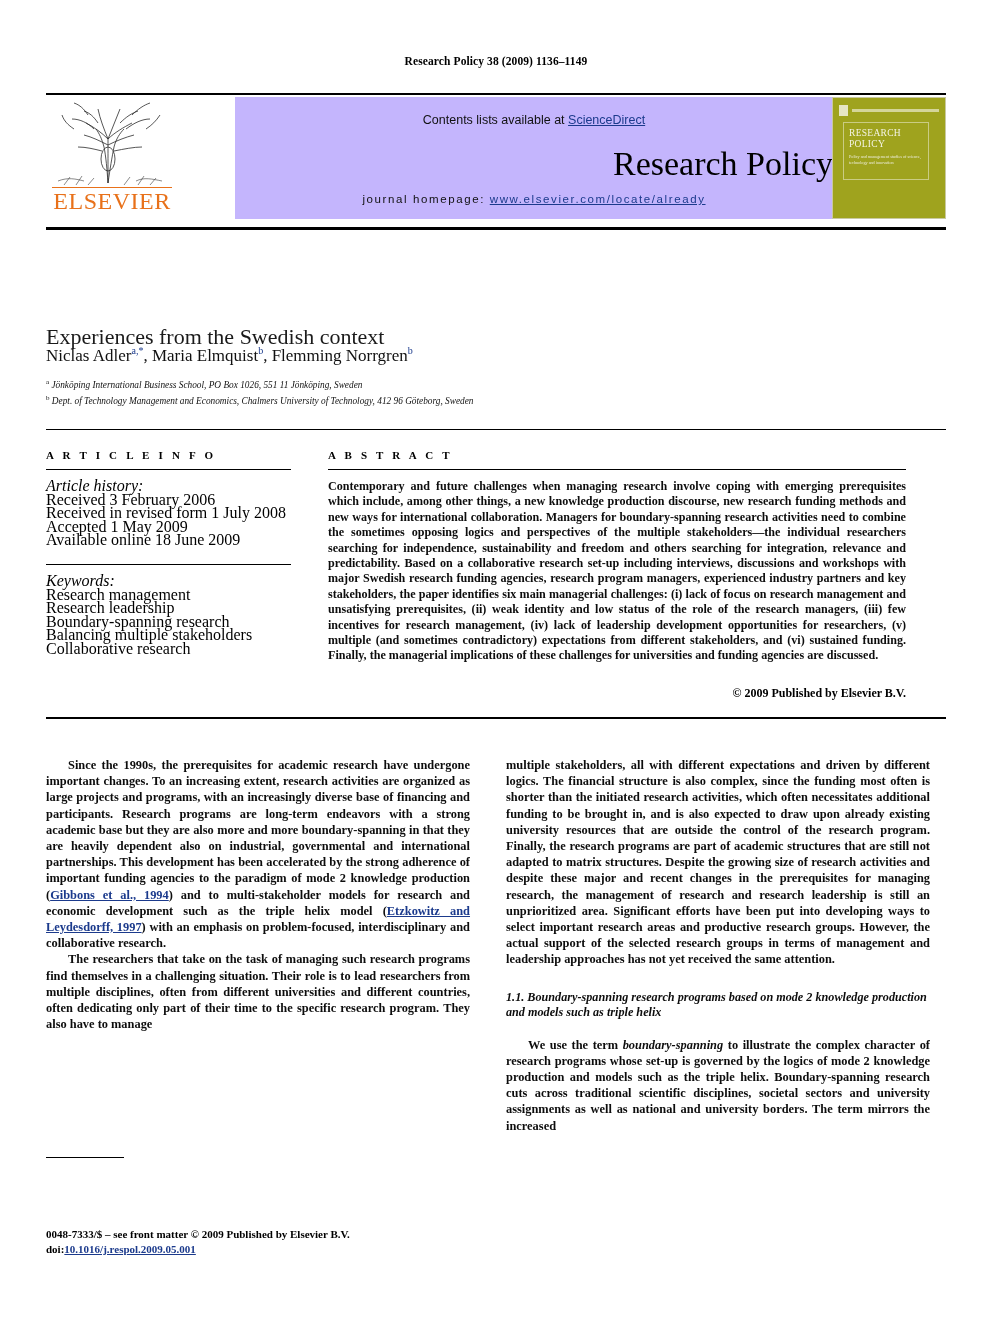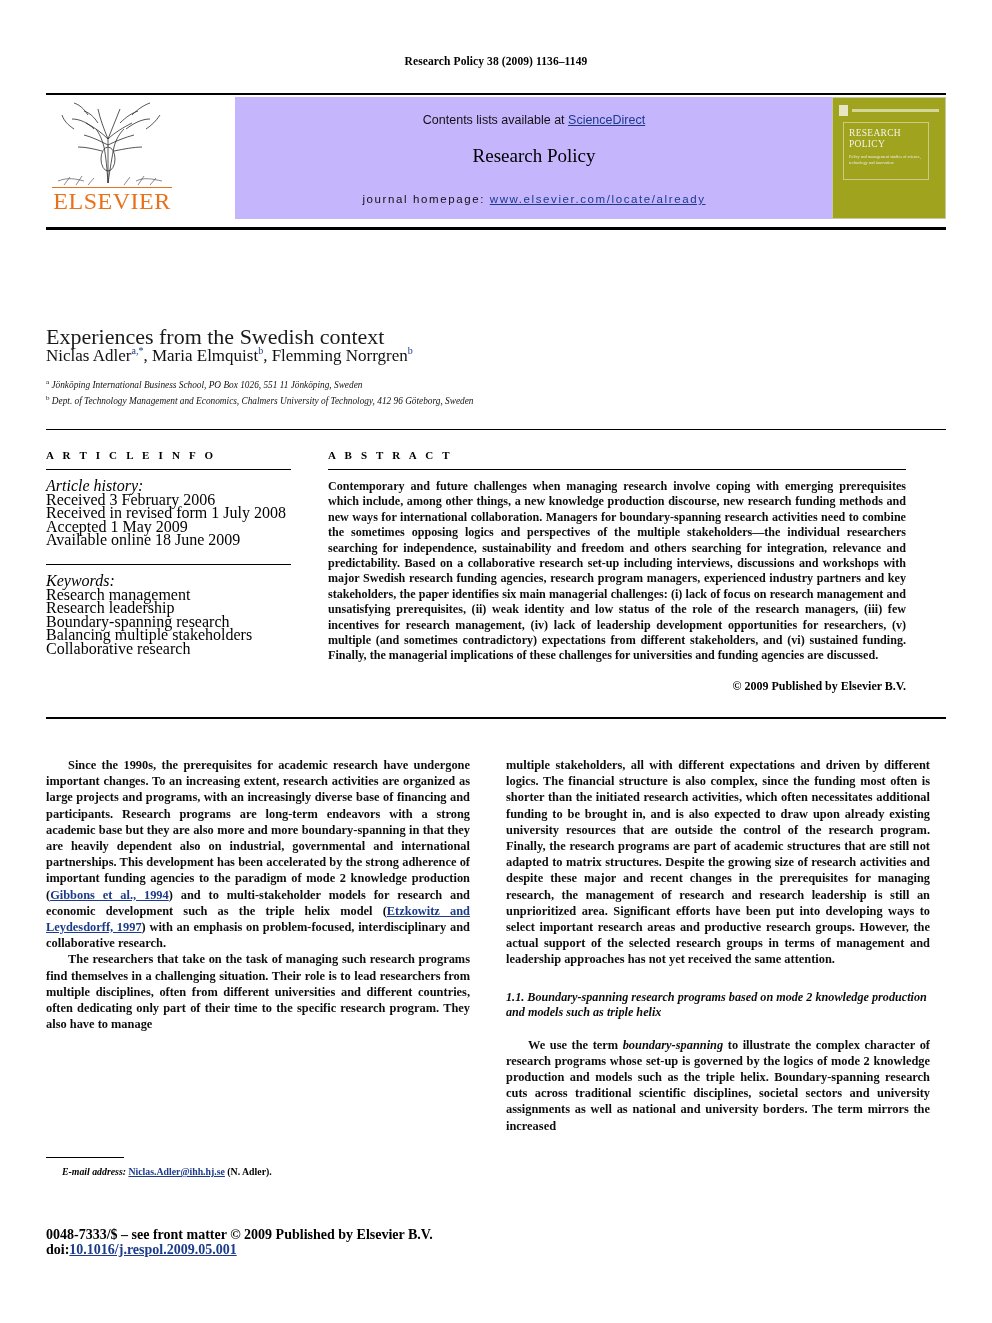--- a/index.html
+++ b/index.html
@@ -83,23 +83,23 @@
     top: 16px; left: 0; right: 0;
     text-align: center;
     font-family: "Liberation Sans", sans-serif;
     font-size: 12.5px;
     color: #111;
   }
   .sd-link { color: #1B3A8C; }
   .journal-name {
     position: absolute;
     top: 48px; left: 0; right: 0;
-    text-align: center;
+    text-align: right;
     font-family: "Liberation Serif", serif;
-    font-size: 19px;
+    font-size: 34px;
     color: #000;
   }
   .homepage {
     position: absolute;
     top: 96px; left: 0; right: 0;
     text-align: center;
     font-family: "Liberation Sans", sans-serif;
     font-size: 11.5px;
     letter-spacing: 1.6px;
     color: #111;
@@ -230,21 +230,21 @@
     font-size: 12.1px;
     line-height: 15.4px;
     text-align: justify;
     font-weight: bold;
     color: #0d0d0d;
   }
   .copyright {
     text-align: right;
     font-size: 12px;
     font-weight: bold;
-    margin-top: 15px;
+    margin-top: 22px;
   }
   .info-rule-bottom {
     position: absolute;
     left: 46px; right: 46px; top: 712px;
     border-top: 2.5px solid #000;
   }
 
   
   .body-col {
     position: absolute;
@@ -295,21 +295,21 @@
     line-height: 13.4px;
     font-weight: bold;
   }
   .footnote .star { margin-right: 8px; }
   .footnote .em-lbl { font-style: italic; }
   .footnote .mail { color: #1B3A8C; }
   .footer {
     position: absolute;
     left: 46px; top: 1222px;
     width: 470px;
-    font-size: 14px;
+    font-size: 11px;
     line-height: 15px;
     font-weight: bold;
   }
   .footer .doi { color: #1B3A8C; }
 </style>
 </head>
 <body>
 
 <div class="page">
 
@@ -424,25 +424,20 @@
   </div>
 
   <div class="body-col col-right">
     <p class="para cont">multiple stakeholders, all with different expectations and driven by different logics. The financial structure is also complex, since the funding most often is shorter than the initiated research activities, which often necessitates additional funding to be brought in, and is also expected to draw upon already existing university resources that are outside the control of the research program. Finally, the research programs are part of academic structures that are still not adapted to matrix structures. Despite the growing size of research activities and despite these major and recent changes in the prerequisites for managing research, the management of research and research leadership is still an unprioritized area. Significant efforts have been put into developing ways to select important research areas and productive research groups. However, the actual support of the selected research groups in terms of management and leadership approaches has not yet received the same attention.</p>
     <h3 class="subsec-head">1.1.  Boundary-spanning research programs based on mode 2 knowledge production and models such as triple helix</h3>
     <p class="para"><span>We use the term </span><em class="it">boundary-spanning</em><span> to illustrate the complex character of research programs whose set-up is governed by the logics of mode 2 knowledge production and models such as the triple helix. Boundary-spanning research cuts across traditional scientific disciplines, societal sectors and university assignments as well as national and university borders. The term mirrors the increased</span></p>
   </div>
 
   <div class="foot-rule"></div>
   <div class="footnote">
-    <div style="padding-left:16px">
-      <span class="em-lbl">E-mail address:</span>
-      <a class="mail" href="#">Niclas.Adler@ihh.hj.se</a>
-      <span>(N. Adler).</span>
-    </div>
   </div>
 
   <div class="footer">
     <div>0048-7333/$ – see front matter © 2009 Published by Elsevier B.V.</div>
     <div><span>doi:</span><a class="doi" href="#">10.1016/j.respol.2009.05.001</a></div>
   </div>
 
 </div>
 
 </body></html>

